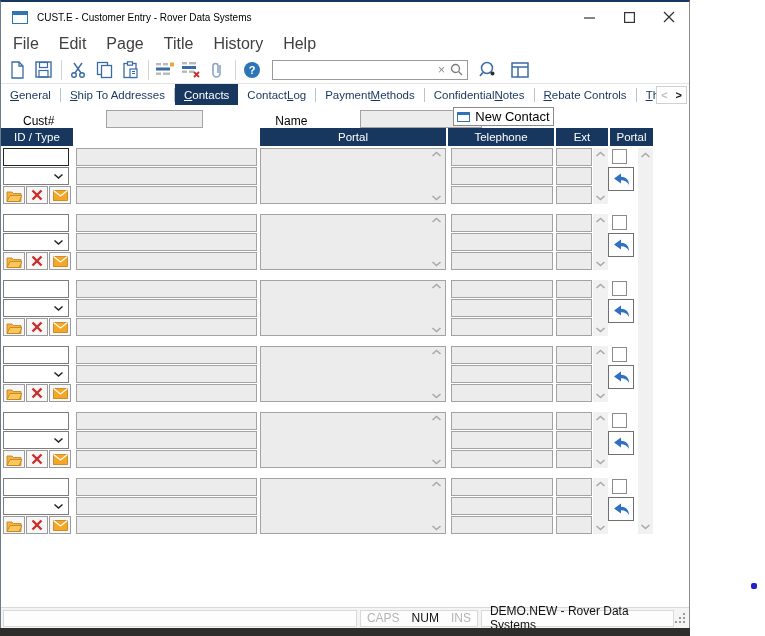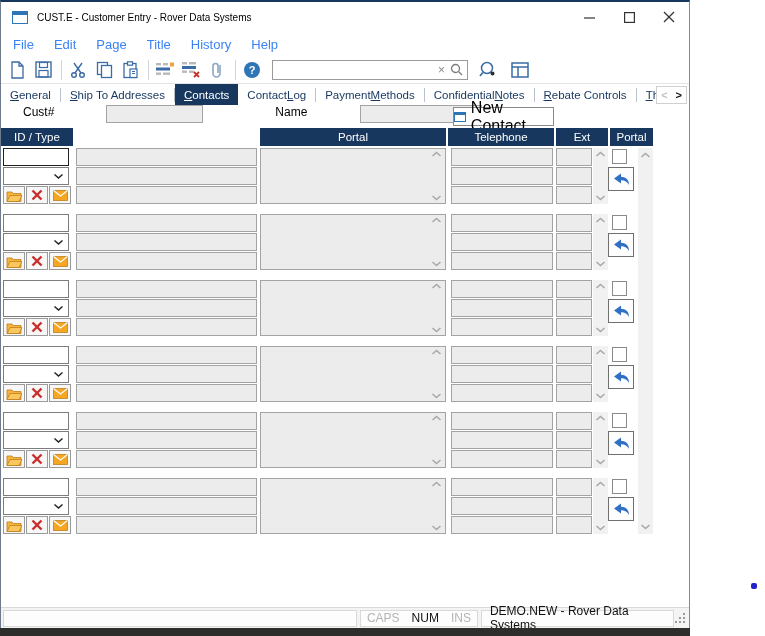--- a/index.html
+++ b/index.html
@@ -13,21 +13,21 @@
 
   
   .titlebar { height:30px; display:flex; align-items:center; background:#fff; }
   .title-icon { margin-left:11px; width:16px; height:13px; border:1px solid #2e75b6; border-top:4px solid #2e75b6; background:#fff; }
   .title-text { margin-left:9px; font-size:10px; color:#000; }
   .win-controls { margin-left:auto; display:flex; height:100%; }
   .win-btn { width:40px; height:100%; display:flex; align-items:center; justify-content:center; }
 
   
   .menubar { height:24px; display:flex; align-items:center; padding-left:2px; background:#fff; }
-  .menu-item { padding:2px 10px; font-size:13px; color:#3b82f6; }
+  .menu-item { padding:2px 10px; font-size:16px; color:#404040; }
 
   
   .toolbar { height:28px; display:flex; align-items:center; padding-left:4px; background:#fff; border-bottom:1px solid #e4e4e4; }
   .tb-btn { width:24px; height:22px; display:flex; align-items:center; justify-content:center; margin-right:2px; }
   .tb-sep { width:1px; height:20px; background:#d4d4d4; margin:0 4px; }
   .search-wrap { display:flex; align-items:center; border:1px solid #9a9a9a; background:#fff; width:196px; height:20px; margin-left:6px; padding:0 4px; }
   .search-input { flex:1; border:none; outline:none; font-size:12px; height:16px; font-family:"Liberation Sans",sans-serif; }
   .search-x { color:#8a8a8a; font-size:12px; margin-right:5px; }
 
   
@@ -35,30 +35,30 @@
   .tab { display:flex; align-items:center; height:21px; padding:0 9px; font-size:11.5px; color:#17375e; white-space:nowrap; }
   .tab .u { text-decoration:underline; }
   .tab.selected { background:#17375e; color:#fff; }
   .tab-sep { width:1px; height:14px; background:#b9c2cc; align-self:center; }
   .tab-scrollers { position:absolute; right:2px; top:2px; display:flex; align-items:center; background:#fff; height:18px; border:1px solid #d0d0d0; }
   .tab-scrollers span { padding:0 4px; font-size:11px; font-weight:bold; }
   .scroll-left { color:#c0c0c0; }
   .scroll-right { color:#111; }
 
   
-  .formrow { height:23px; display:flex; align-items:flex-start; font-size:12px; position:relative;gap:48px; }
+  .formrow { height:23px; display:flex; align-items:flex-end; font-size:12px; position:relative;gap:48px; }
   .lbl { color:#000; }
   .lbl-cust { margin-left:22px; }
   .in-cust { width:97px; height:18px; margin-left:4px; }
   .lbl-name { margin-left:24px; }
   .in-name { width:122px; height:18px; margin-left:5px; }
   .gfield { background:#ececec; border:1px solid #a3a3a3; }
   input.gfield { font-size:12px; padding:0 3px; font-family:"Liberation Sans",sans-serif; outline:none; }
   .new-contact-btn { position:absolute; left:452px; top:2px; width:101px; height:19px; background:#fff; border:1px solid #8a8a8a;
-                    display:flex; align-items:center; justify-content:center; font-size:16px; gap:5px; }
+                    display:flex; align-items:center; justify-content:center; font-size:13px; gap:5px; }
   .nc-icon { width:13px; height:10px; border:1px solid #2e75b6; border-top:3px solid #2e75b6; }
 
   
   .table-area { position:relative; height:406px; }
   .t-header { position:relative; height:18px;padding-left:34px; }
   .t-cell { position:absolute; top:0; height:18px; background:#17375e; color:#fff; font-size:11.5px;
             display:flex; align-items:center; justify-content:center; }
   .hc0 { left:0;   width:72px; }
   .hc1 { left:74px;  width:183px; }
   .hc2 { left:259px; width:186px; }

